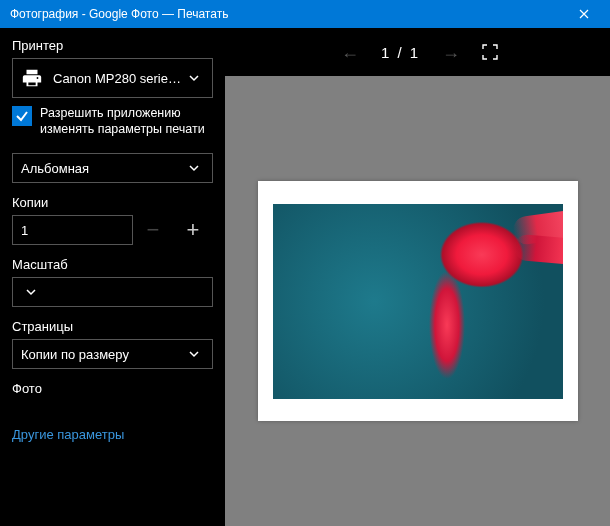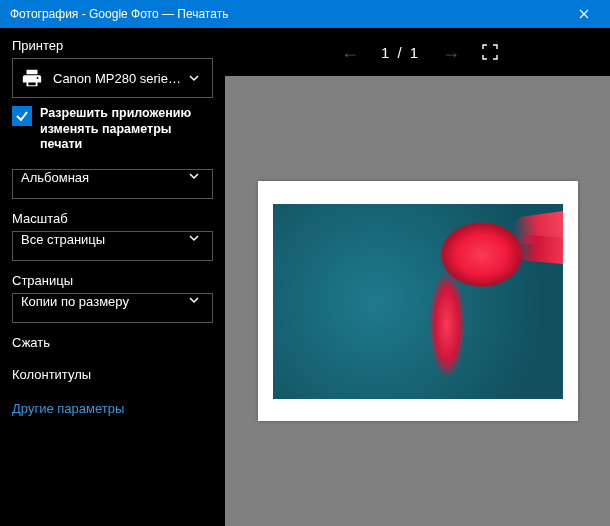--- a/index.html
+++ b/index.html
@@ -51,37 +51,36 @@
     display: flex; align-items: center; justify-content: center;
   }
   .chev svg { width: 12px; height: 12px; }
 
   .checkbox-row {
     display: flex;
     align-items: flex-start;
     margin-top: 8px;
     margin-bottom: 4px;
     cursor: pointer;
-    font-weight: bold;
   }
   .checkbox {
     width: 20px; height: 20px;
     background: #0078d7;
     display: flex; align-items: center; justify-content: center;
     flex-shrink: 0;
     margin-right: 8px;
   }
   .checkbox svg { width: 14px; height: 14px; }
   .checkbox-label { font-size: 12.5px; line-height: 1.25; }
 
   .select {
     height: 30px;
     border: 1px solid #555;
     display: flex;
-    align-items: flex-start;
+    align-items: center;
     padding: 0 8px;
     cursor: pointer;
     font-size: 13px;
   }
   .select .val { flex: 1; }
 
   .copies-row { display: flex; height: 30px; gap: 0; }
   .copies-input {
     flex: 1;
     border: 1px solid #555;
@@ -227,25 +226,34 @@
       <div class="select">
         <span class="val">Альбомная</span>
         <span class="chev">
             <svg viewBox="0 0 12 12">
               <path d="M2 4 L6 8 L10 4" stroke="#fff" stroke-width="1.5" fill="none"></path>
             </svg>
           </span>
       </div>
     </div>
 
+    <div class="group">
+      <div class="group-label">Копии</div>
+      <div class="copies-row">
+        <div class="copies-input">
+          <span>1</span>
+        </div>
+        <div class="stepper-btn dis">−</div>
+        <div class="stepper-btn">+</div>
+      </div>
+    </div>
 
     <div class="group">
       <div class="group-label">Масштаб</div>
       <div class="select">
-        <span class="val">Все страницы</span>
         <span class="chev">
             <svg viewBox="0 0 12 12">
               <path d="M2 4 L6 8 L10 4" stroke="#fff" stroke-width="1.5" fill="none"></path>
             </svg>
           </span>
       </div>
     </div>
 
     <div class="group">
       <div class="group-label">Страницы</div>
@@ -253,25 +261,24 @@
         <span class="val">Копии по размеру</span>
         <span class="chev">
             <svg viewBox="0 0 12 12">
               <path d="M2 4 L6 8 L10 4" stroke="#fff" stroke-width="1.5" fill="none"></path>
             </svg>
           </span>
       </div>
     </div>
 
     <div class="group">
-      <div class="group-label">Сжать</div>
-    </div>
-
-    <div class="group">
-      <div class="group-label">Колонтитулы</div>
+      <div class="group-label">Фото</div>
+    </div>
+
+    <div class="group">
     </div>
 
     <div class="more-link">Другие параметры</div>
 
   </div>
 
   <div class="preview-area">
     <div class="preview-header">
       <span class="arrow">←</span>
       <span class="page-ind">1 / 1</span>

